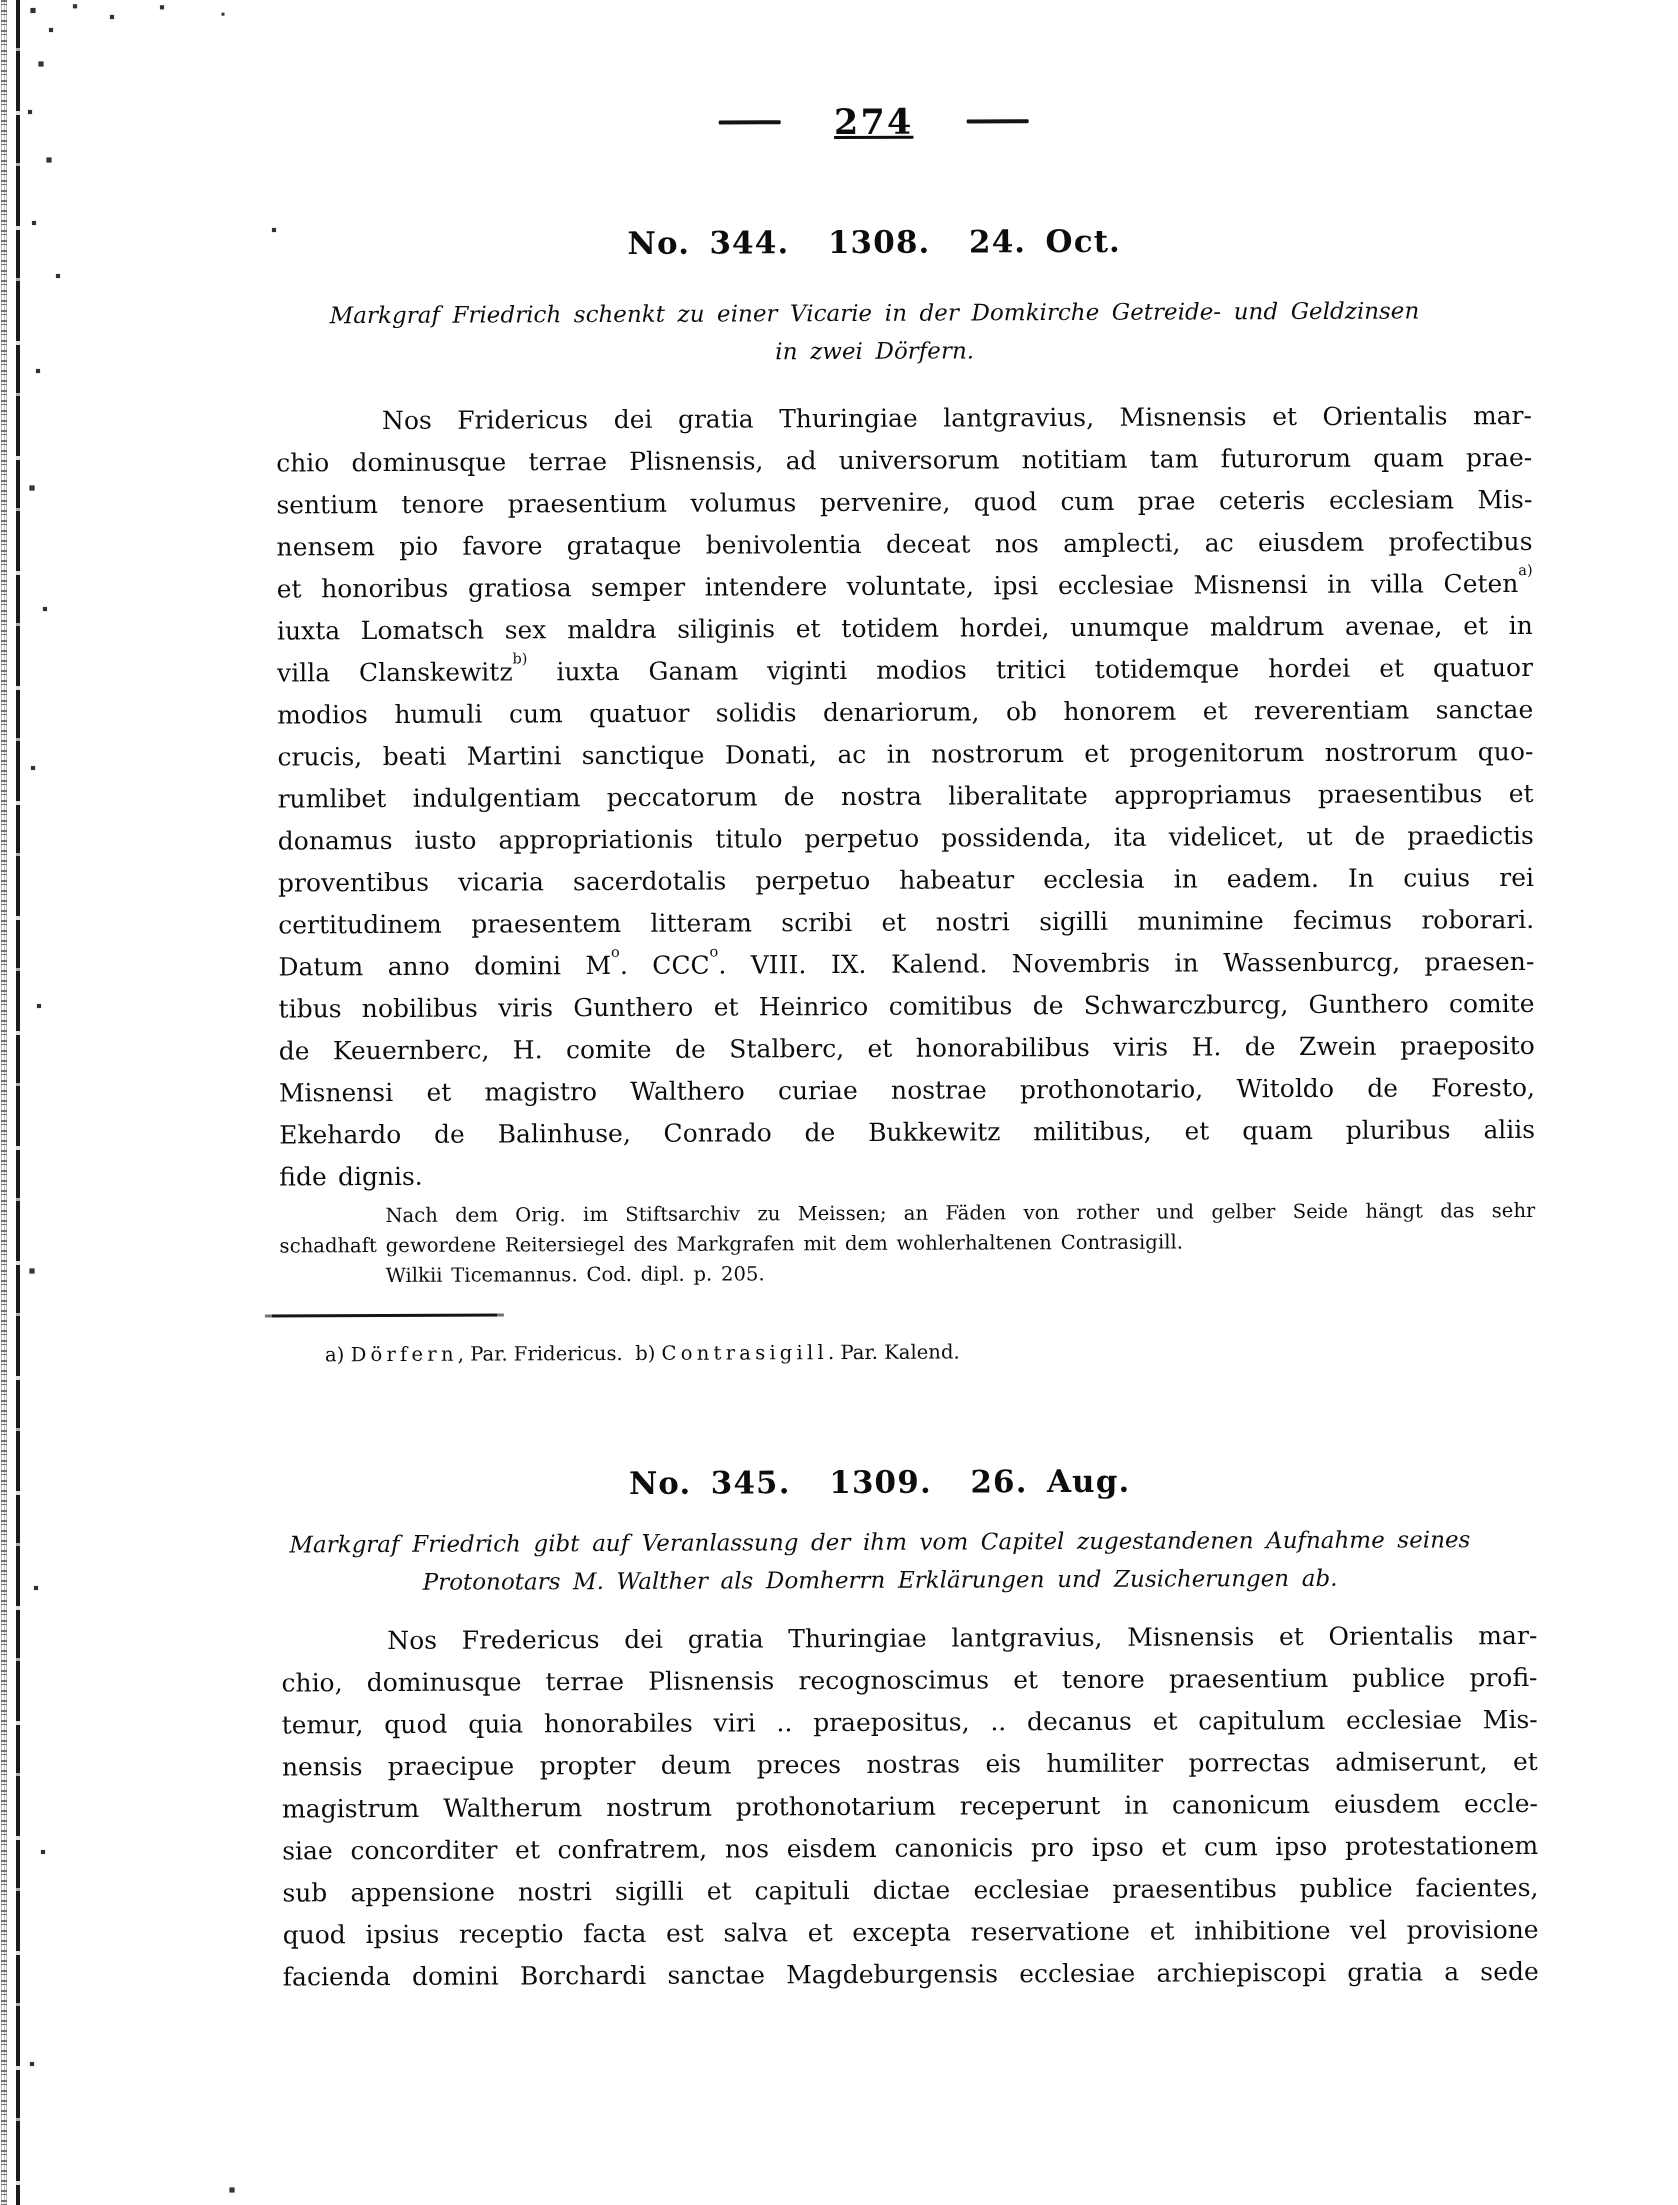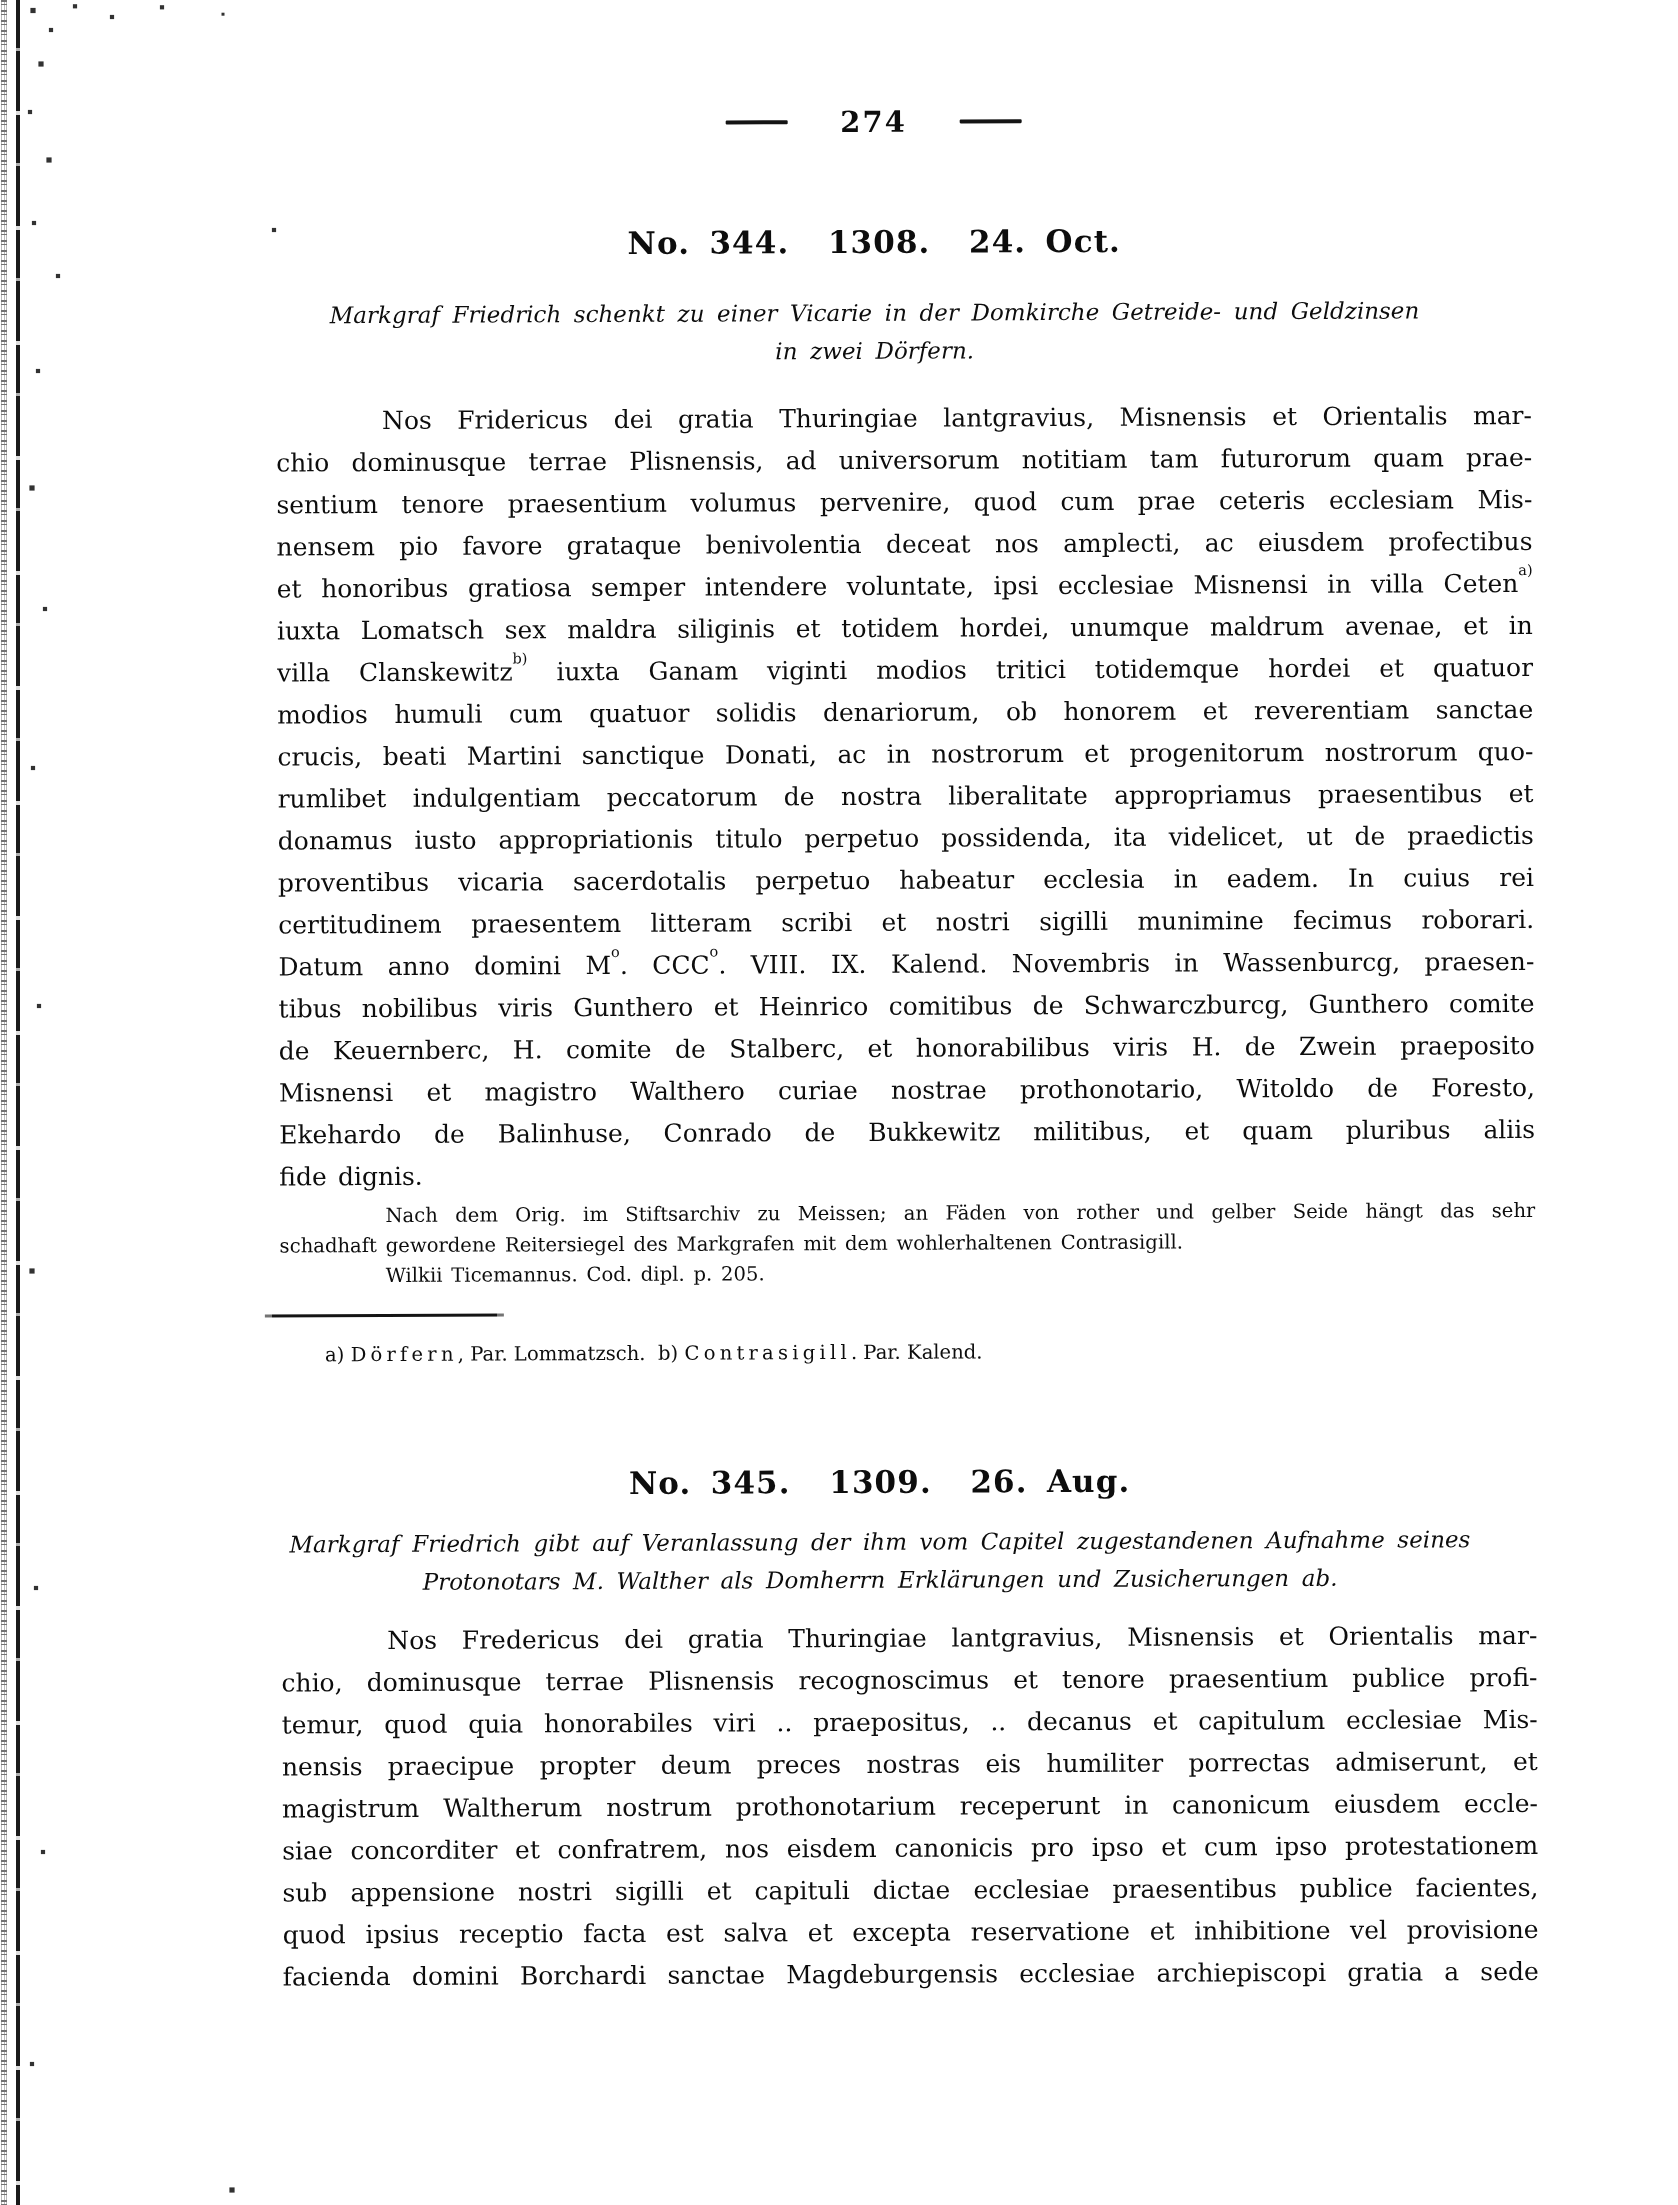--- a/index.html
+++ b/index.html
@@ -45,21 +45,21 @@
     transform-origin:50% 40%;
   }
   .col{position:absolute;left:278px;width:1256px;}
   .centered{text-align:center;transform:translateX(-29px);}
   
   .pageno-row{
     top:106px;display:flex;align-items:center;justify-content:center;
     gap:53px;transform:translateX(-29px);
   }
   .dash{width:62px;height:3.7px;background:#141414;border-radius:1.1px;}
-  .pageno{font-size:29px;font-weight:700;letter-spacing:2.1px;line-height:32px;}
+  .pageno{font-size:35px;font-weight:700;letter-spacing:2.1px;line-height:32px;text-decoration:underline;}
   
   .heading{
     font-size:31px;font-weight:700;line-height:35px;
     white-space:pre;letter-spacing:1.1px;word-spacing:7.4px;
   }
   .h1{top:225px;} .h2{top:1465px;}
   
   .summary{font-style:italic;font-size:23px;line-height:38px;word-spacing:5.3px;}
   .s1{top:294px;} .s2{top:1523px;}
   
@@ -134,21 +134,21 @@
     </div>
 
     <div class="col note">
       <div class="nl nindent">Nach dem Orig. im Stiftsarchiv zu Meissen; an Fäden von rother und gelber Seide hängt das sehr</div>
       <div class="nl noj">schadhaft gewordene Reitersiegel des Markgrafen mit dem wohlerhaltenen Contrasigill.</div>
       <div class="nl noj nindent">Wilkii Ticemannus. Cod. dipl. p. 205.</div>
     </div>
 
     <div class="rule"></div>
 
-    <div class="col footnote"><span>a) </span><span class="ls">Dörfern</span><span>, Par. Lommatzsch.  b) </span><span class="ls">Contrasigill</span><span>. Par. Kalend.</span></div>
+    <div class="col footnote"><span>a) </span><span class="ls">Dörfern</span><span>, Par. Fridericus.  b) </span><span class="ls">Contrasigill</span><span>. Par. Kalend.</span></div>
 
     <div class="col centered heading h2">No. 345.  1309.  26. Aug.</div>
 
     <div class="col centered summary s2">
       <div>Markgraf Friedrich gibt auf Veranlassung der ihm vom Capitel zugestandenen Aufnahme seines</div>
       <div>Protonotars M. Walther als Domherrn Erklärungen und Zusicherungen ab.</div>
     </div>
 
     <div class="col body-par b2">
       <div class="bl indent">Nos Fredericus dei gratia Thuringiae lantgravius, Misnensis et Orientalis mar-</div>

